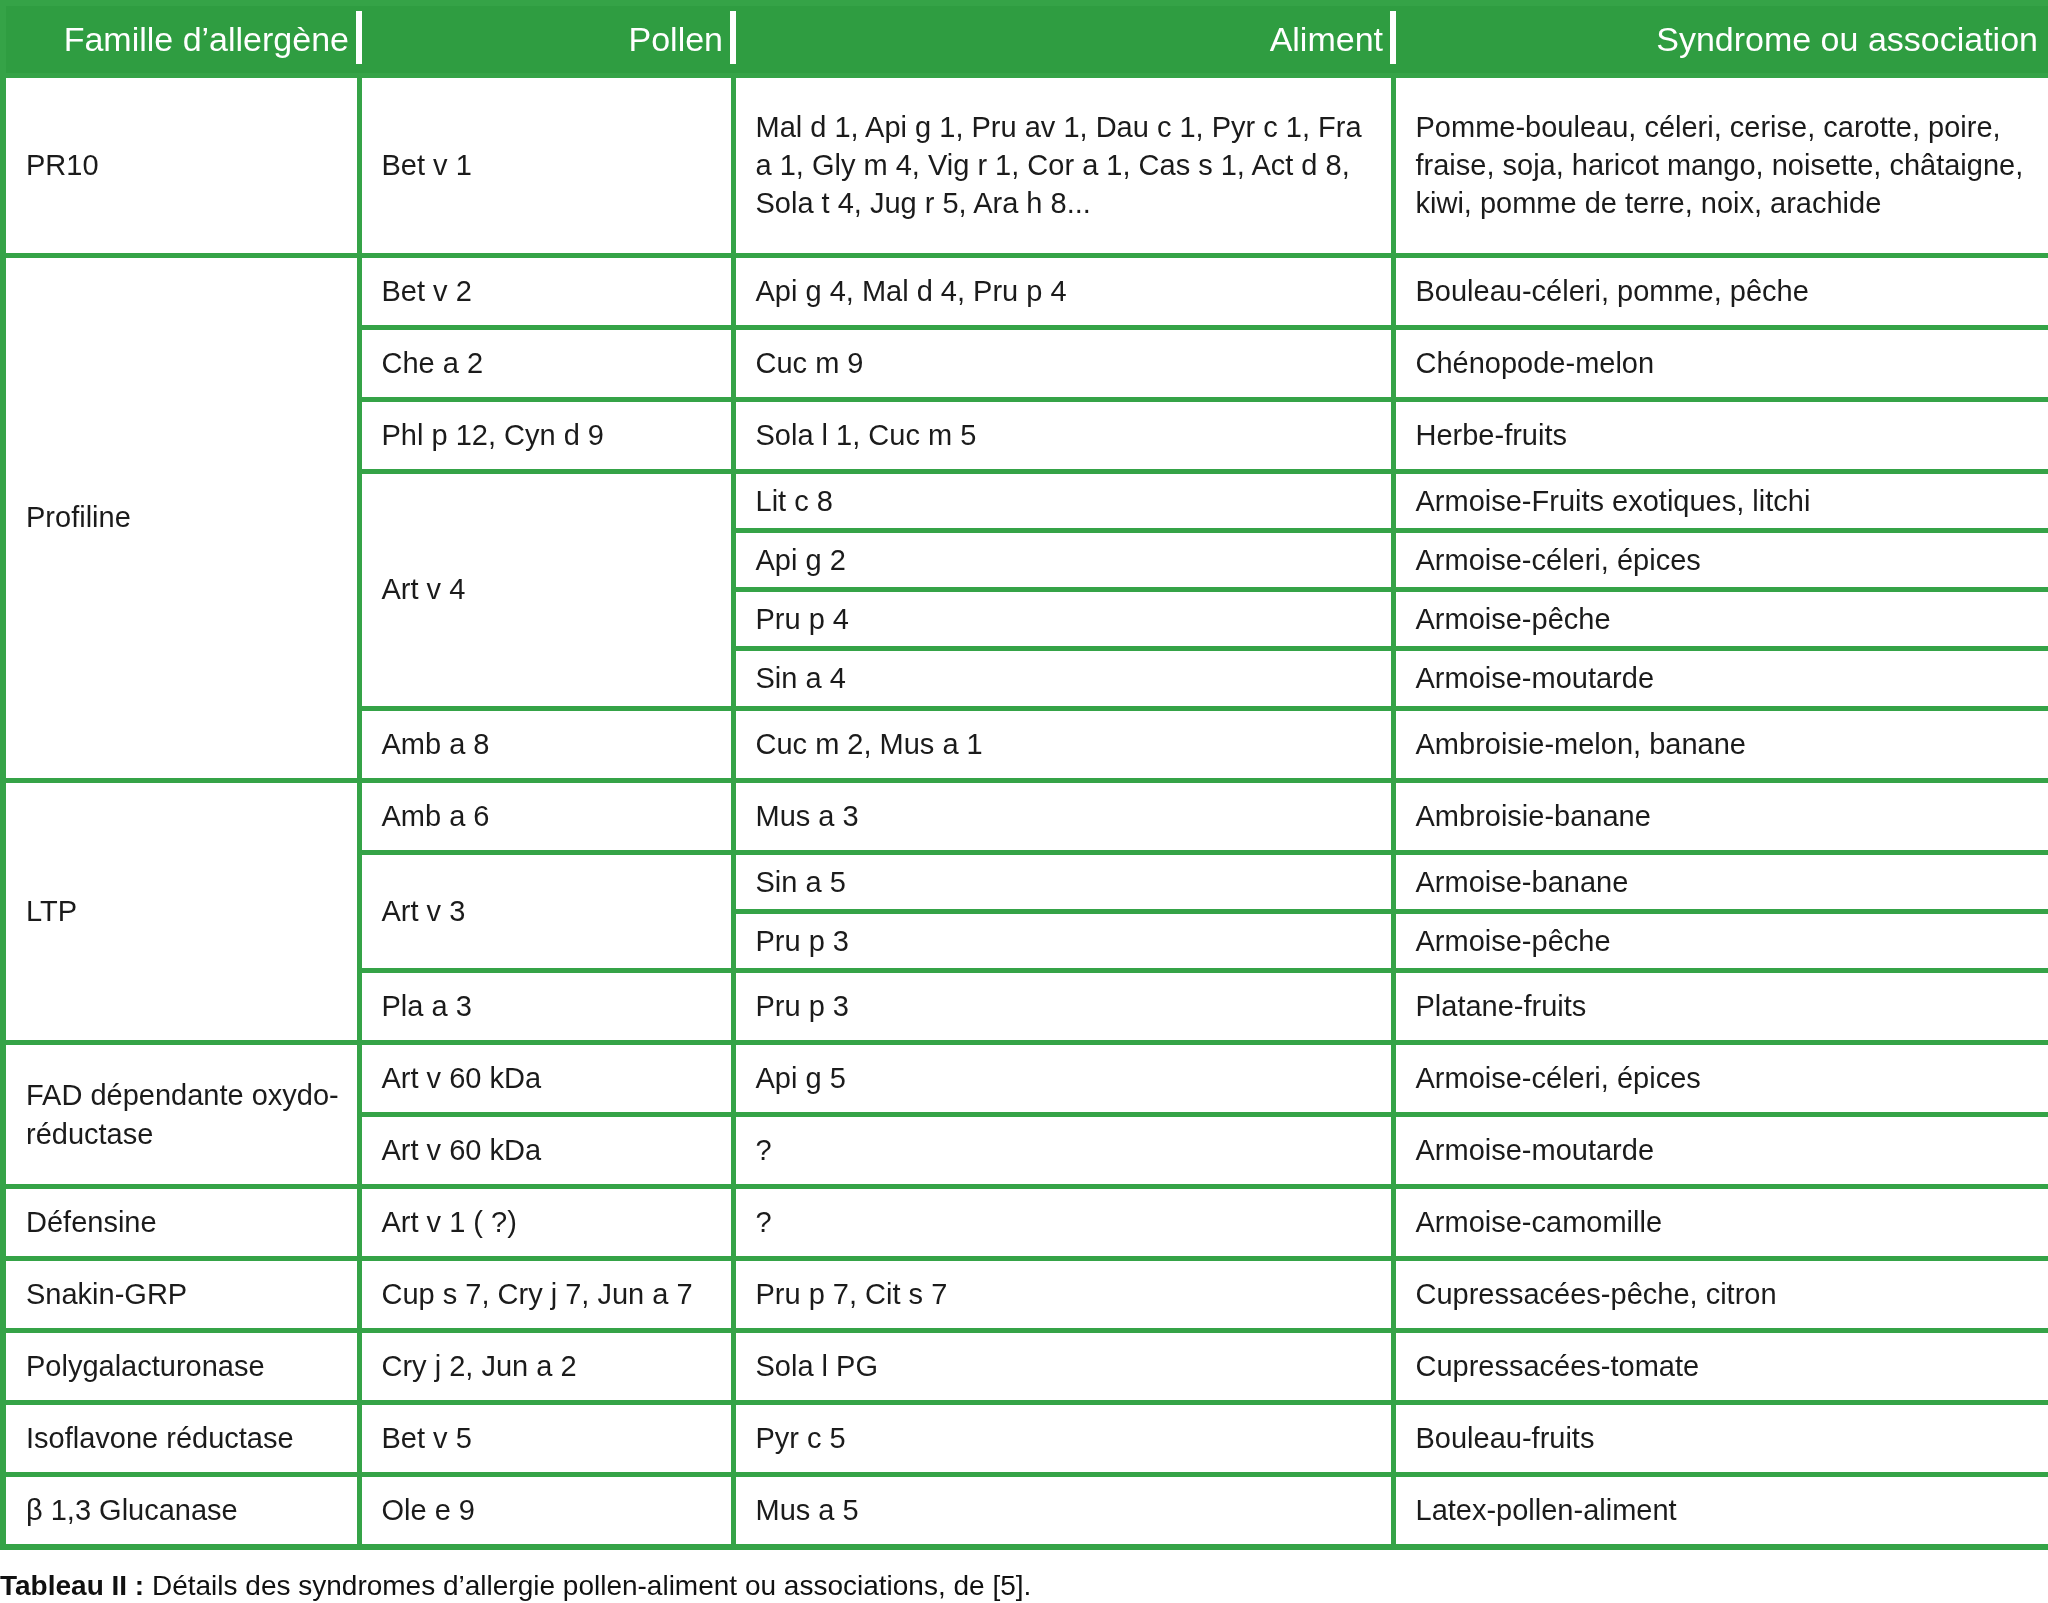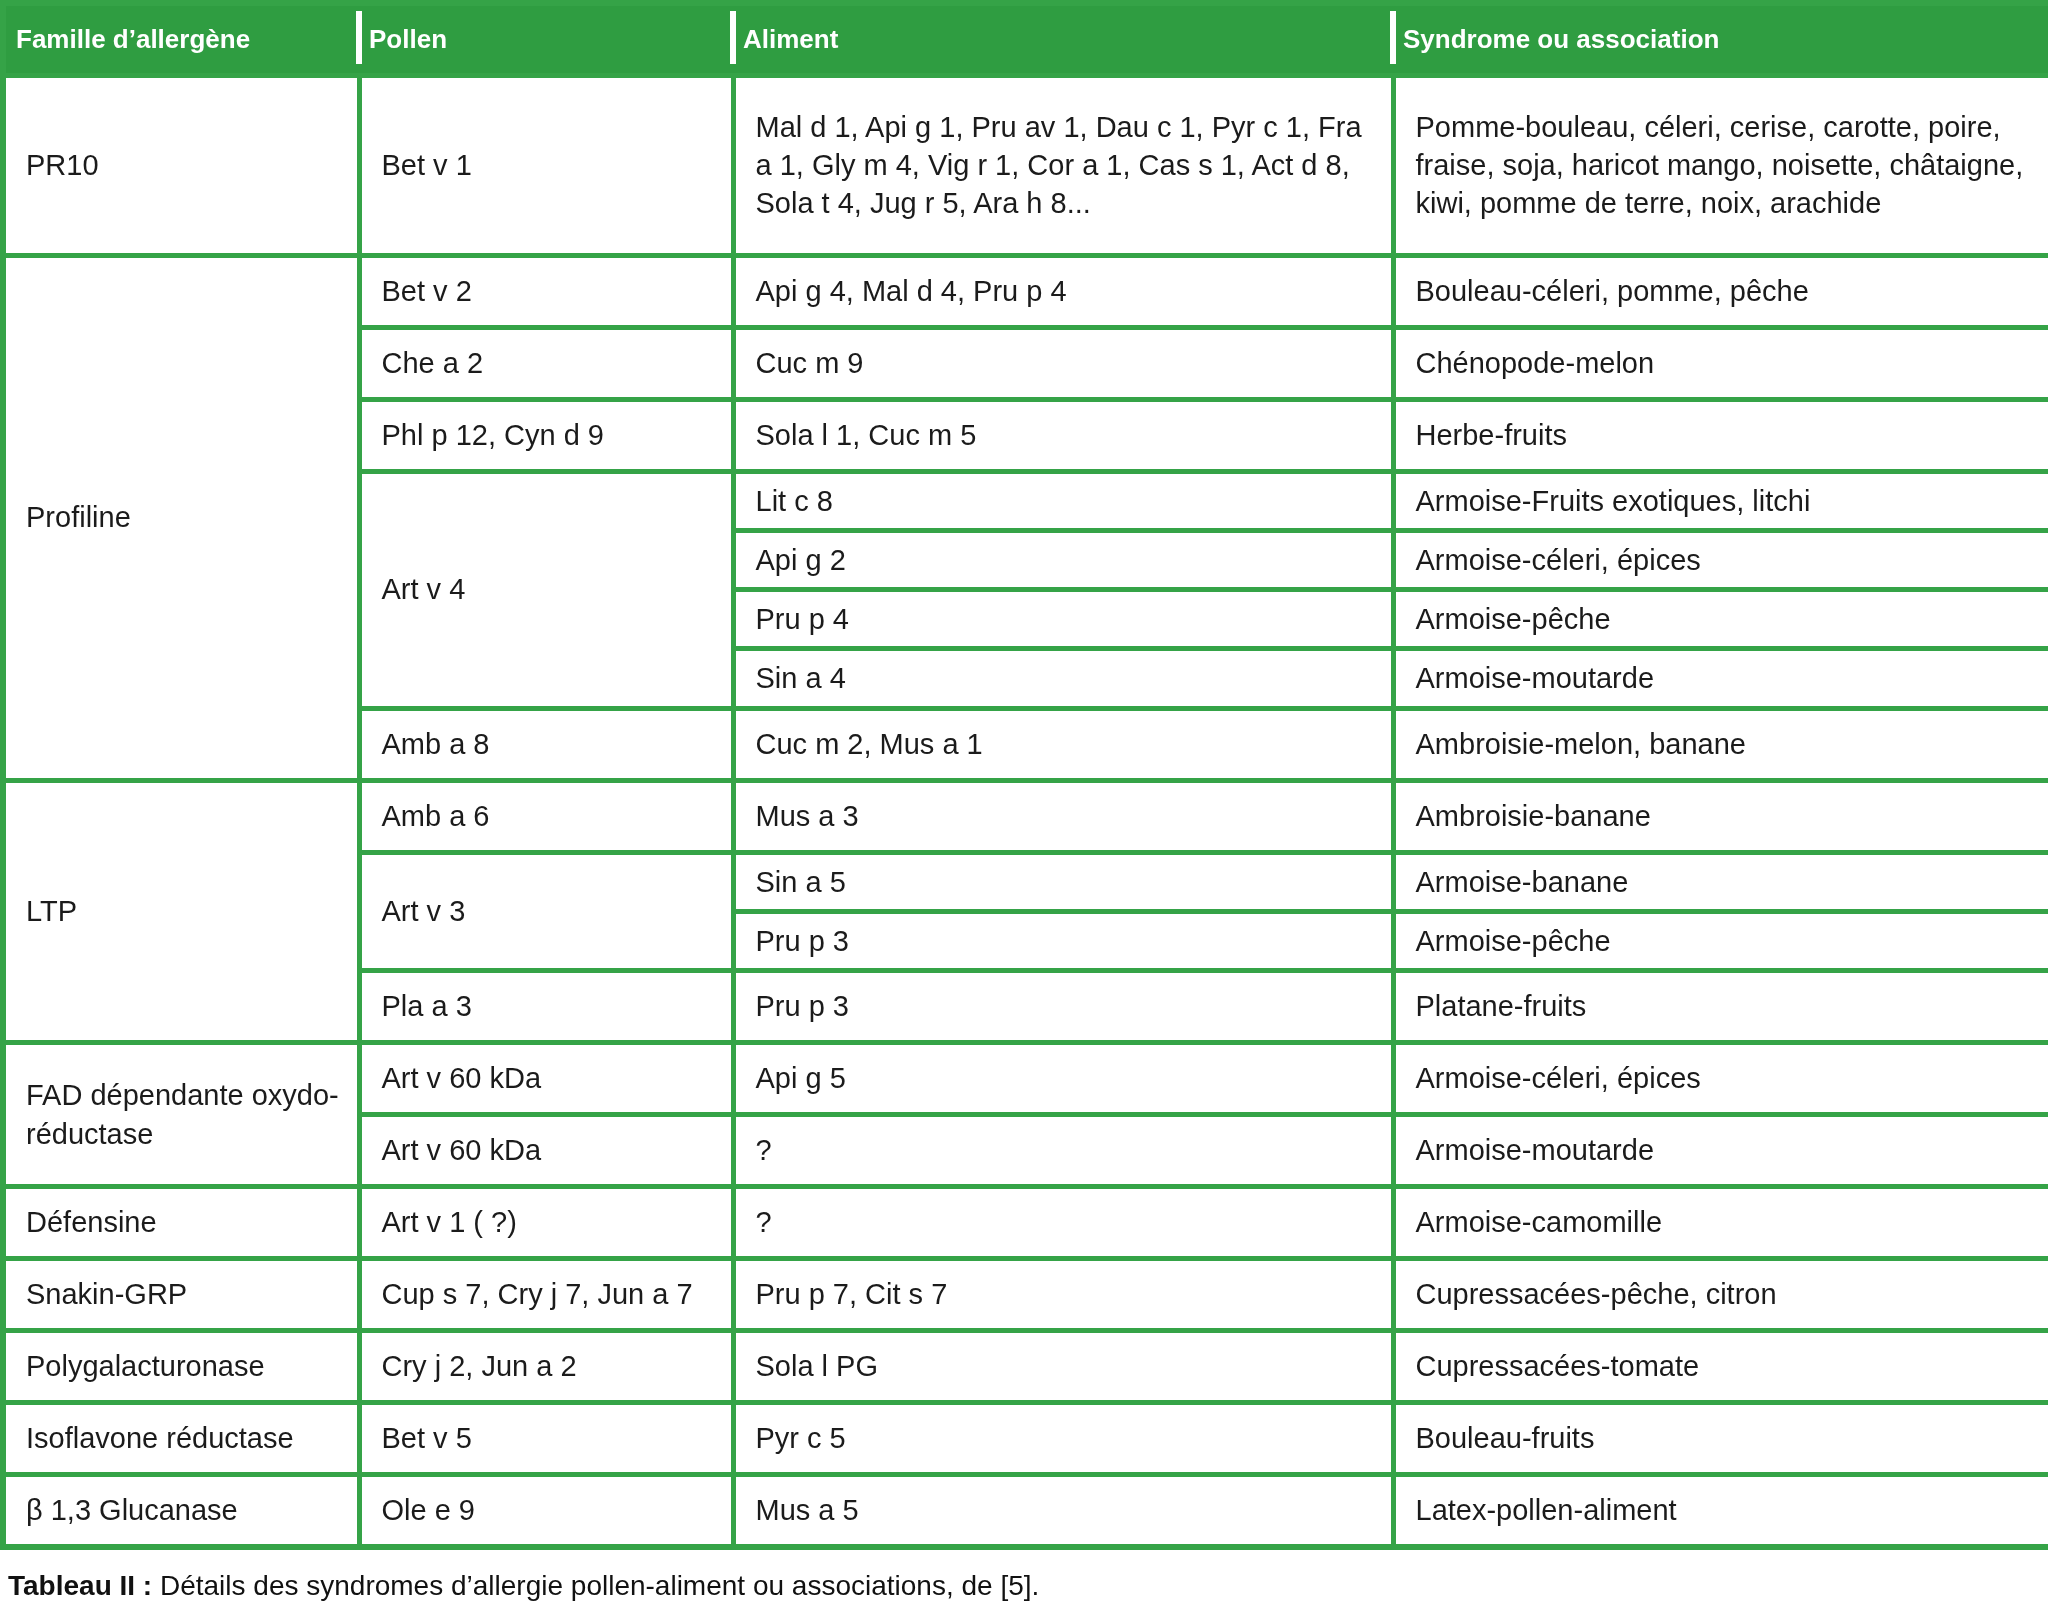--- a/index.html
+++ b/index.html
@@ -23,23 +23,23 @@
     border-collapse:collapse;
     border:6px solid var(--grid-green);
   }
   col.c1{width:356px;}
   col.c2{width:374px;}
   col.c3{width:660px;}
   col.c4{width:658px;}
   thead th{
     background:var(--green-fill);
     color:var(--header-text);
-    font-size:26px;
-    font-weight:bold;
-    text-align:left;
+    font-size:34px;
+    font-weight:normal;
+    text-align:right;
     vertical-align:middle;
     height:72px;
     padding:0 10px;
     border:0;
     position:relative;
   }
   thead th + th::before{
     content:"";
     position:absolute;
     left:-3px;top:5px;bottom:9px;
@@ -54,21 +54,21 @@
     text-align:left;
     padding:8px 16px 8px 20px;
     background:#ffffff;
     color:var(--body-text);
     overflow:hidden;
   }
   tr.row-xl{height:180px;}
   tr.row-m{height:72px;}
   tr.row-s{height:58px;}
   .caption{
-    margin:20px 0 0 8px;
+    margin:20px 0 0 0;
     font-size:28px;
     color:#111111;
   }
   .caption .cap-label{font-weight:bold;}
 </style>
 </head>
 <body>
 
 <div class="page">
 

